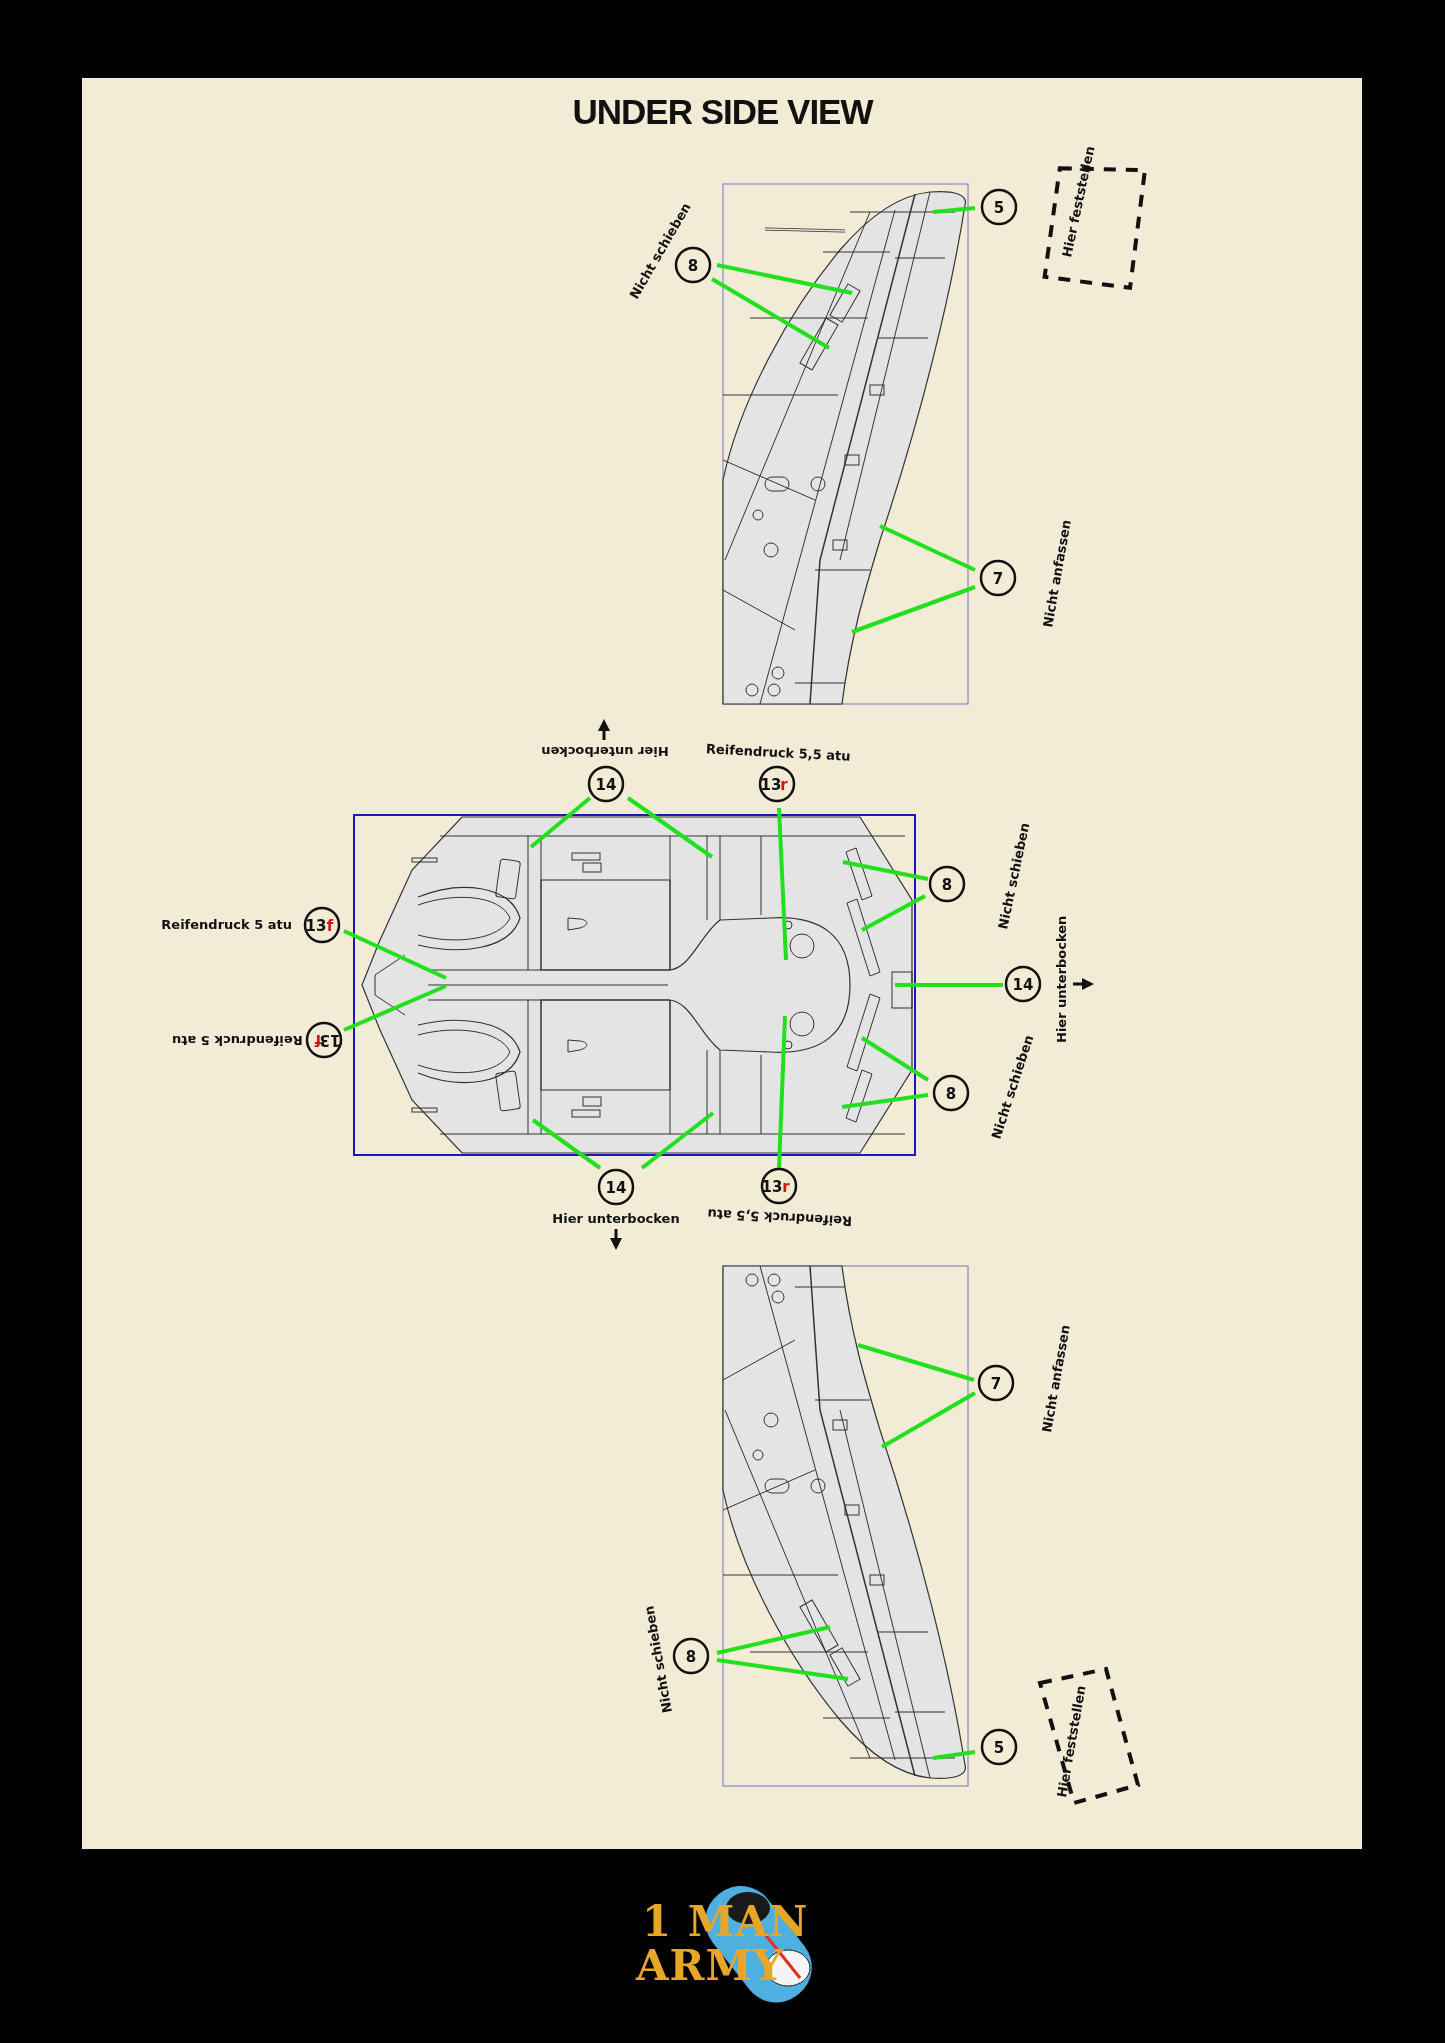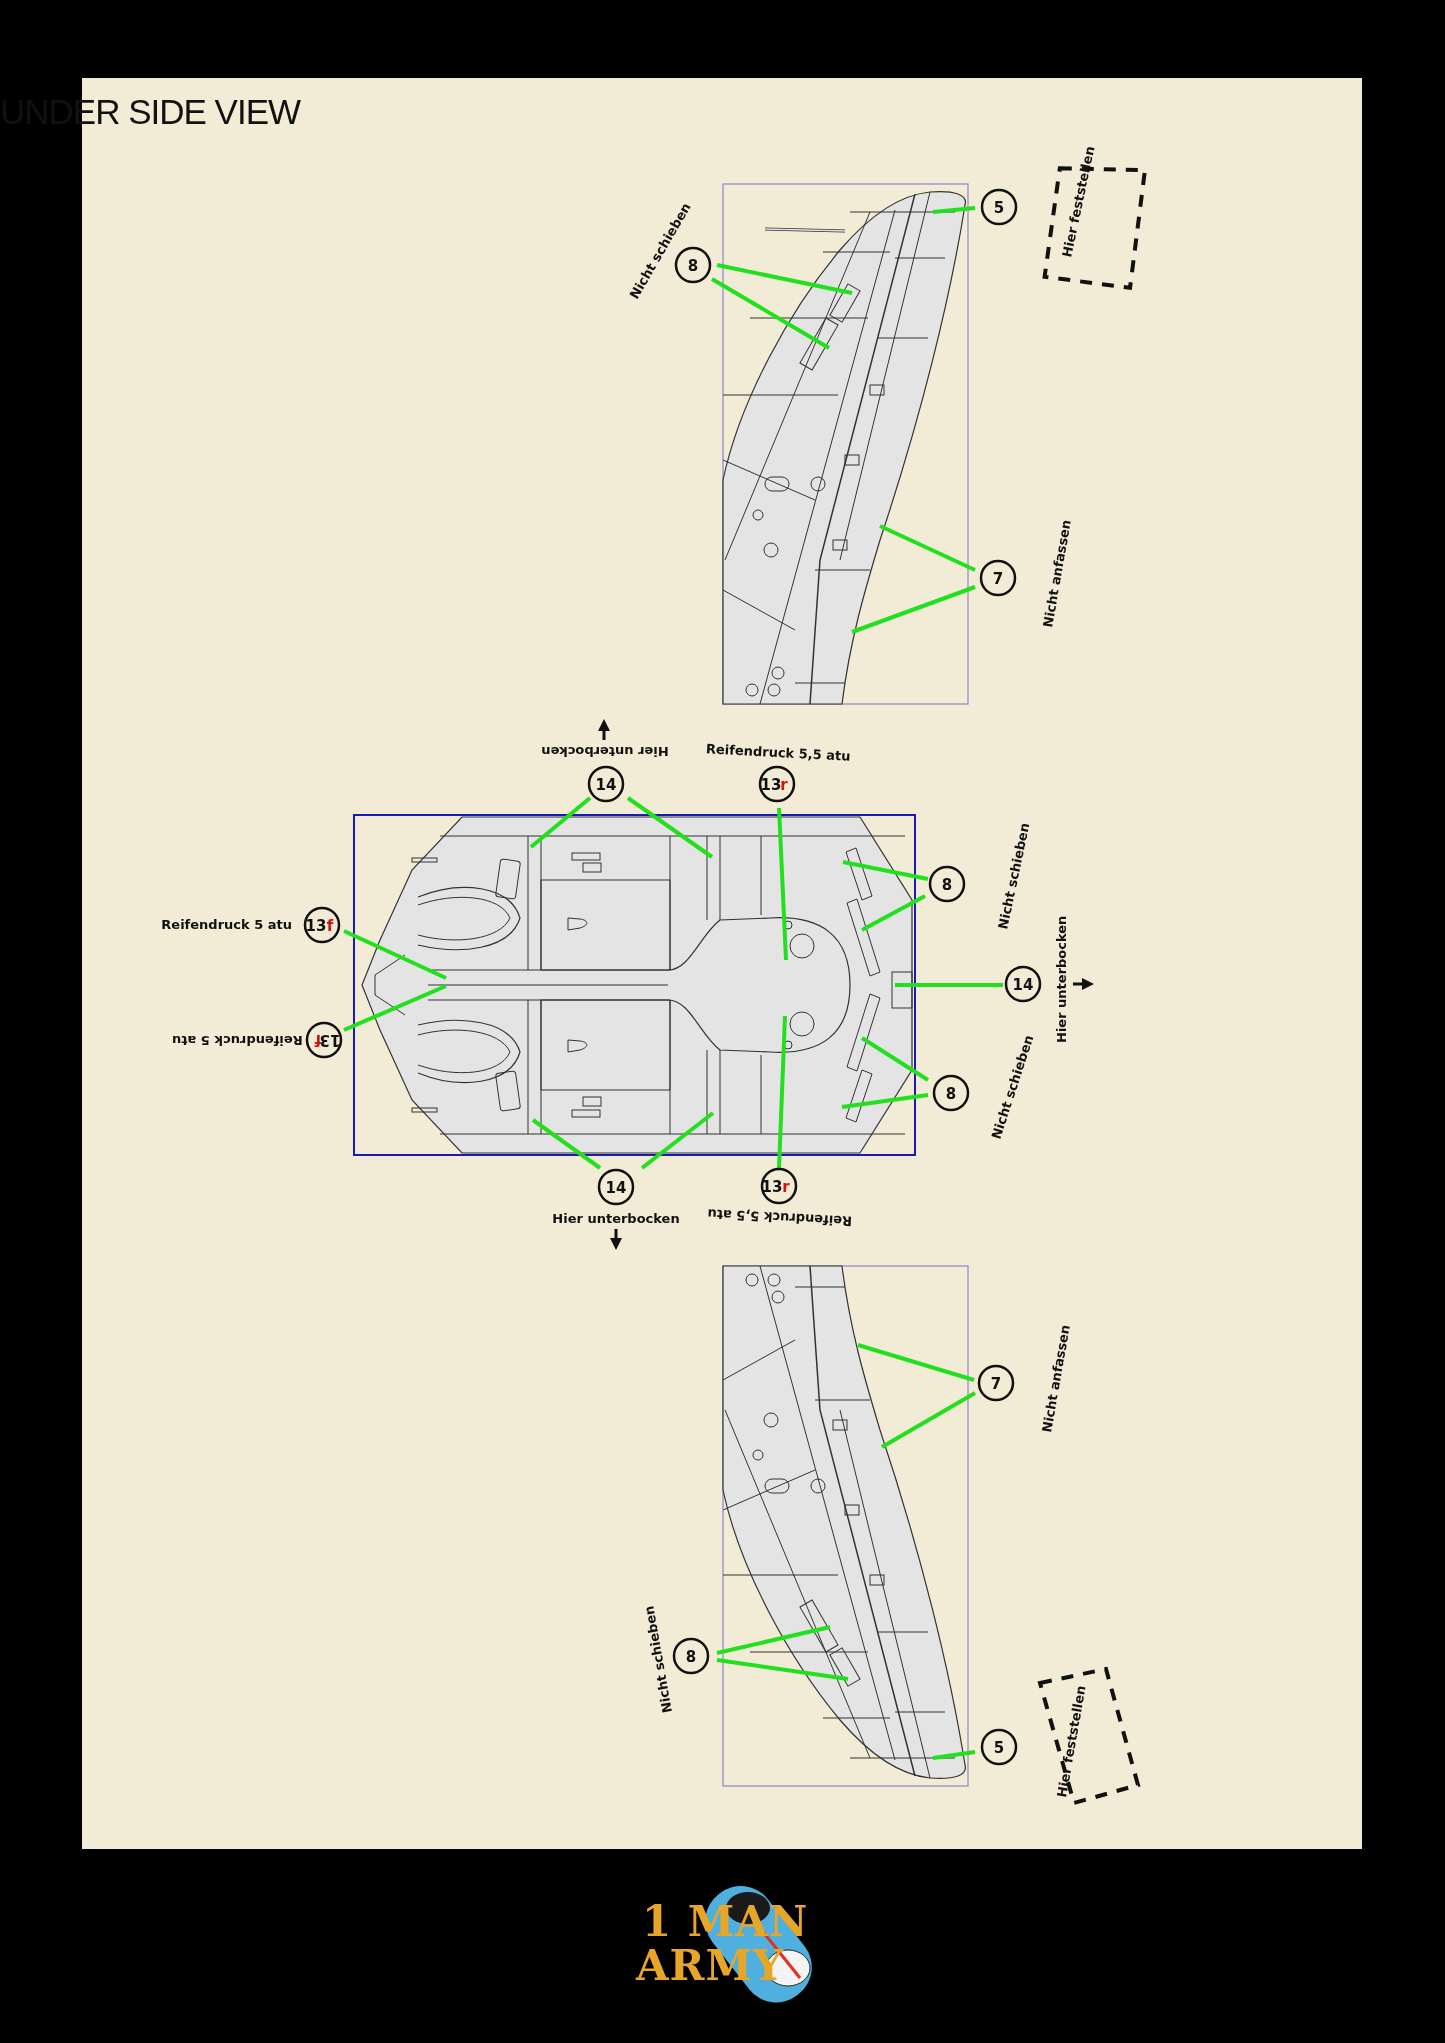--- a/index.html
+++ b/index.html
@@ -1,18 +1,18 @@
 <!DOCTYPE html>
 <html><head>
 <meta charset="utf-8">
 <style>
   html, body { margin: 0; padding: 0; background: #000; }
   body { width: 1445px; height: 2043px; position: relative; overflow: hidden; font-family: "DejaVu Sans", sans-serif; }
   #panel { position: absolute; left: 82px; top: 78px; width: 1280px; height: 1771px; background: #f2ebd6; }
-  #title { position: absolute; left: 0; right: 0; top: 92px; font-family: "Liberation Sans", sans-serif; font-weight: normal; font-size: 35px; letter-spacing: -1px; color: #111; }
+  #title { position: absolute; left: 0; right: 0; top: 92px; text-align: center; font-family: "Liberation Sans", sans-serif; font-weight: bold; font-size: 35px; letter-spacing: -1px; color: #111; }
   #diagram { position: absolute; left: 0; top: 0; }
   .lbl { font-family: "DejaVu Sans", sans-serif; font-weight: bold; font-size: 13px; fill: #111; }
   .num { font-family: "DejaVu Sans", sans-serif; font-weight: bold; font-size: 15px; fill: #111; }
   .red { fill: #d01414; }
   #logo { position: absolute; left: 630px; top: 1868px; width: 200px; height: 140px; }
   .logo-text { font-family: "DejaVu Serif", serif; font-weight: bold; font-size: 42px; fill: #e8a628; letter-spacing: 1px; }
 </style>
 </head>
 <body>
 

